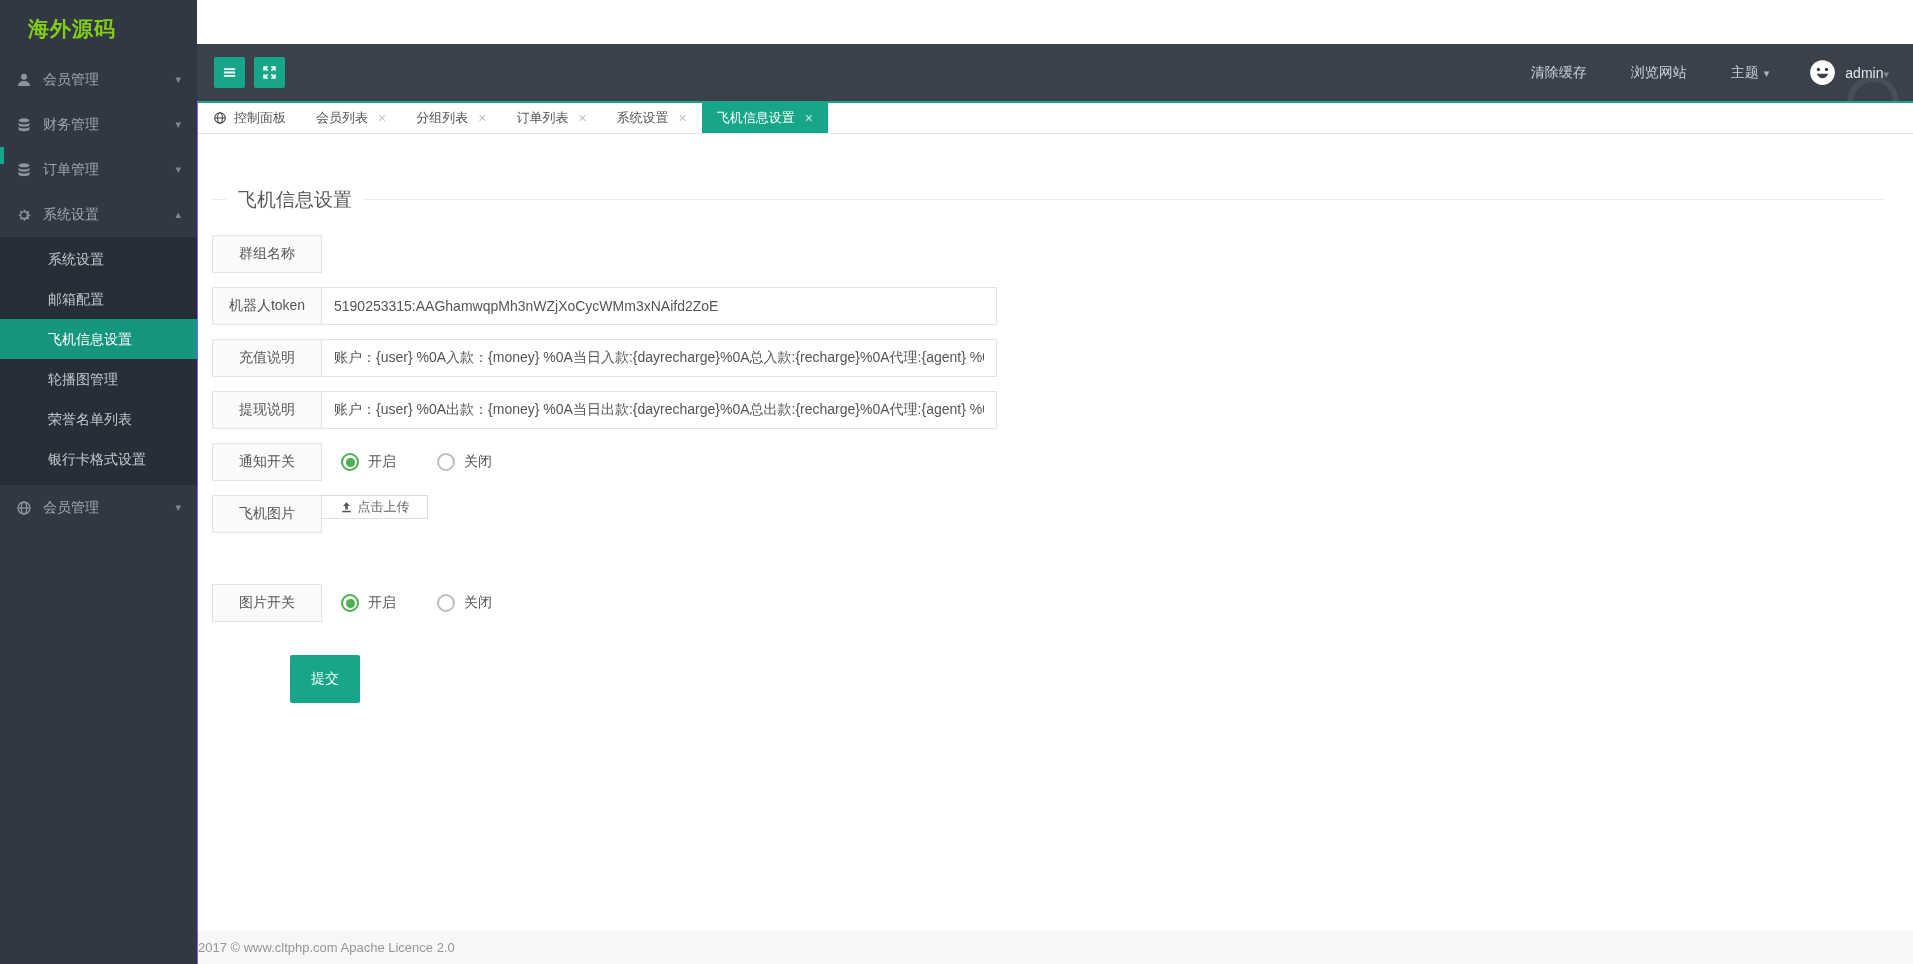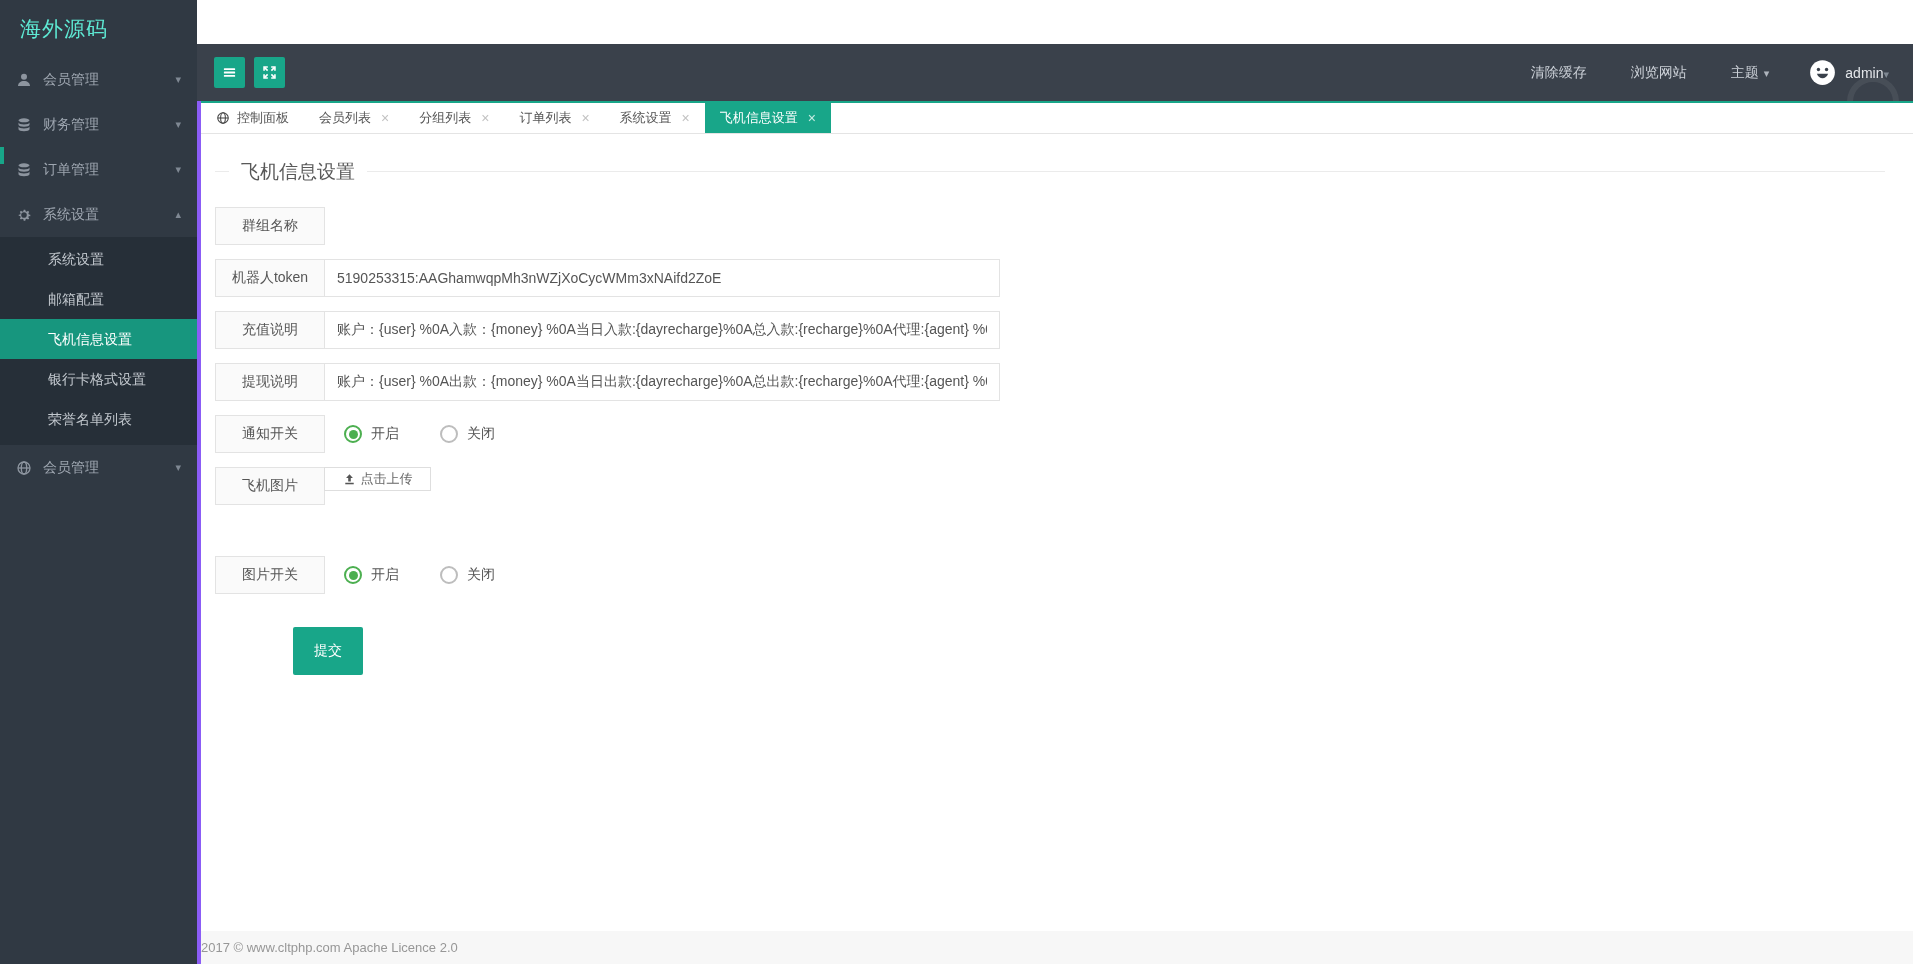--- a/index.html
+++ b/index.html
@@ -10,22 +10,22 @@
     -webkit-font-smoothing: antialiased;
   }
   .app { width: 1913px; height: 964px; display: flex; position: relative; }
 
   
   .sidebar {
     width: 197px; background: #303943; color: #9ea6b0;
     flex-shrink: 0; position: relative; height: 100%;
   }
   .logo {
-    height: 57px; line-height: 57px; padding-left: 20px;
-    color: #5eead4; font-size: 21px; font-weight: normal; letter-spacing: 1px;
+    height: 57px; line-height: 57px; padding-left: 28px;
+    color: #84cc16; font-size: 21px; font-weight: bold; letter-spacing: 1px;
   }
   .nav-item {
     height: 45px; display: flex; align-items: center;
     padding: 0 16px; font-size: 14px; cursor: pointer; color: #9ea6b0;
   }
   .nav-item .nico { width: 16px; height: 16px; margin-right: 11px; opacity: .85; display:inline-flex; }
   .nav-item .nico svg { width: 16px; height: 16px; fill: currentColor; }
   .nav-item .nico.stroked svg { fill: none; stroke: currentColor; stroke-width: 1.3px; }
   .caret { margin-left: auto; font-size: 11px; color: #7f8893; }
   .submenu { background: #262f38; padding: 2px 0 6px 0; }
@@ -58,21 +58,21 @@
   }
   .admin-chip { cursor: pointer; color: #e3e6ea; }
   .ghost-arc {
     position: absolute; right: 14px; top: 32px; width: 52px; height: 52px;
     border-radius: 50%; border: 6px solid rgba(255,255,255,0.07);
   }
 
   
   .workspace {
     flex: 1; display: flex; flex-direction: column; background: #fff;
-    border-left: 4px solid #8b5cf6; min-height: 0;
+    border-left: 1px solid #8b5cf6; min-height: 0; gap: 28px;
   }
   .tabbar {
     border-top: 2px solid #18a689; border-bottom: 1px solid #e4e4e4;
     background: #fff; height: 33px; display: flex; align-items: stretch; flex-shrink: 0;
   }
   .tab {
     display: flex; align-items: center; padding: 0 15px; font-size: 13px;
     color: #555; cursor: pointer; white-space: nowrap;
   }
   .tab .tico { width: 14px; height: 14px; margin-right: 7px; display: inline-flex; }
@@ -180,22 +180,23 @@
           </svg>
       </span>
       <span>系统设置</span>
       <span class="caret">▴</span>
     </div>
 
     <div class="submenu">
       <div class="sub-item">系统设置</div>
       <div class="sub-item">邮箱配置</div>
       <div class="sub-item active">飞机信息设置</div>
+      <div class="sub-item">轮播图管理</div>
+      <div class="sub-item">荣誉名单列表</div>
       <div class="sub-item">银行卡格式设置</div>
-      <div class="sub-item">荣誉名单列表</div>
     </div>
 
     <div class="nav-item">
       <span class="nico stroked">
         <svg viewBox="0 0 16 16">
             <circle cx="8" cy="8" r="6"></circle>
             <ellipse cx="8" cy="8" rx="2.7" ry="6"></ellipse>
             <path d="M2 8h12"></path>
           </svg>
       </span>

